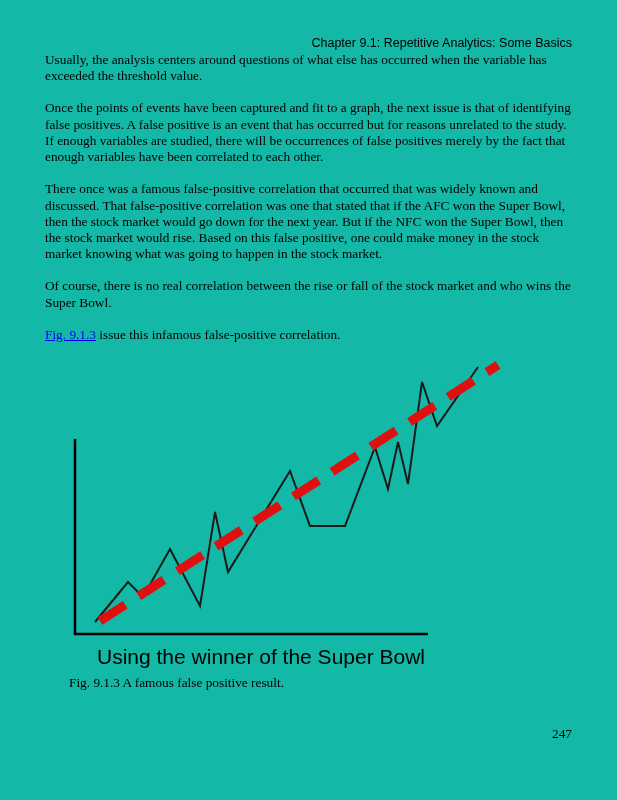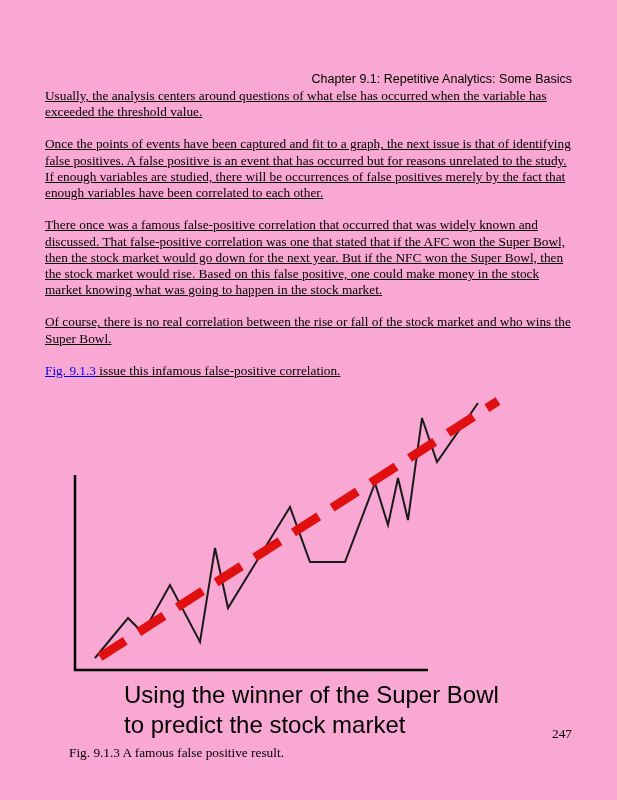--- a/index.html
+++ b/index.html
@@ -5,36 +5,35 @@
   html, body { margin: 0; padding: 0; }
   body {
     background: #ffffff;
     font-family: "Liberation Serif", serif;
     color: #000000;
   }
   .page {
     position: relative;
     width: 617px;
     height: 800px;
-    background: #f9a8d4;
+    background: #14b8a6;
     box-sizing: border-box;
-    padding: 72px 45px 0 45px;
+    padding: 36px 45px 0 45px;
     overflow: hidden;
   }
   .header {
     font-family: "Liberation Sans", sans-serif;
     font-size: 12.5px;
     text-align: right;
     margin-bottom: 2px;
   }
   p.body-text {
     font-size: 13.3px;
     line-height: 1.22;
     margin: 0 0 16px 0;
-    text-decoration: underline;
   }
   .fig-link {
     color: #0000ee;
     text-decoration: underline;
     cursor: pointer;
   }
   figure.chart-figure {
     margin: 6px 0 0 0;
     padding: 0;
   }
@@ -47,23 +46,23 @@
   .zigzag-line { stroke: #1a1a1a; stroke-width: 2; fill: none; }
   .trend-line {
     stroke: #e01010;
     stroke-width: 9;
     fill: none;
     stroke-dasharray: 30 16;
     stroke-linecap: butt;
   }
   .chart-caption {
     font-family: "Liberation Sans", sans-serif;
-    font-size: 24px;
+    font-size: 21px;
     line-height: 1.25;
-    margin-left: 79px;
+    margin-left: 52px;
     margin-top: 2px;
   }
   .fig-caption {
     font-size: 13.3px;
     margin-left: 24px;
     margin-top: 5px;
   }
   .page-number {
     position: absolute;
     right: 45px;
@@ -91,21 +90,20 @@
   <figure class="chart-figure">
     <div class="chart-wrap">
       <svg width="455" height="283" viewBox="0 0 455 283">
         <polyline class="axis-line" points="5,80 5,275 358,275"></polyline>
         <polyline class="zigzag-line" points="25,263 58,223 73,238 100,190 130,247 145,153 158,213 220,112 240,167 275,167 305,88 318,130 328,83 338,125 352,23 367,67 408,8"></polyline>
         <polyline class="trend-line" points="30,262 428,6"></polyline>
       </svg>
     </div>
     <figcaption class="chart-caption">
       <div>Using the winner of the Super Bowl</div>
-      <div>to predict the stock market</div>
     </figcaption>
   </figure>
 
   <div class="fig-caption">Fig. 9.1.3 A famous false positive result.</div>
 
   <div class="page-number">247</div>
 
 </div>
 
 </body></html>

